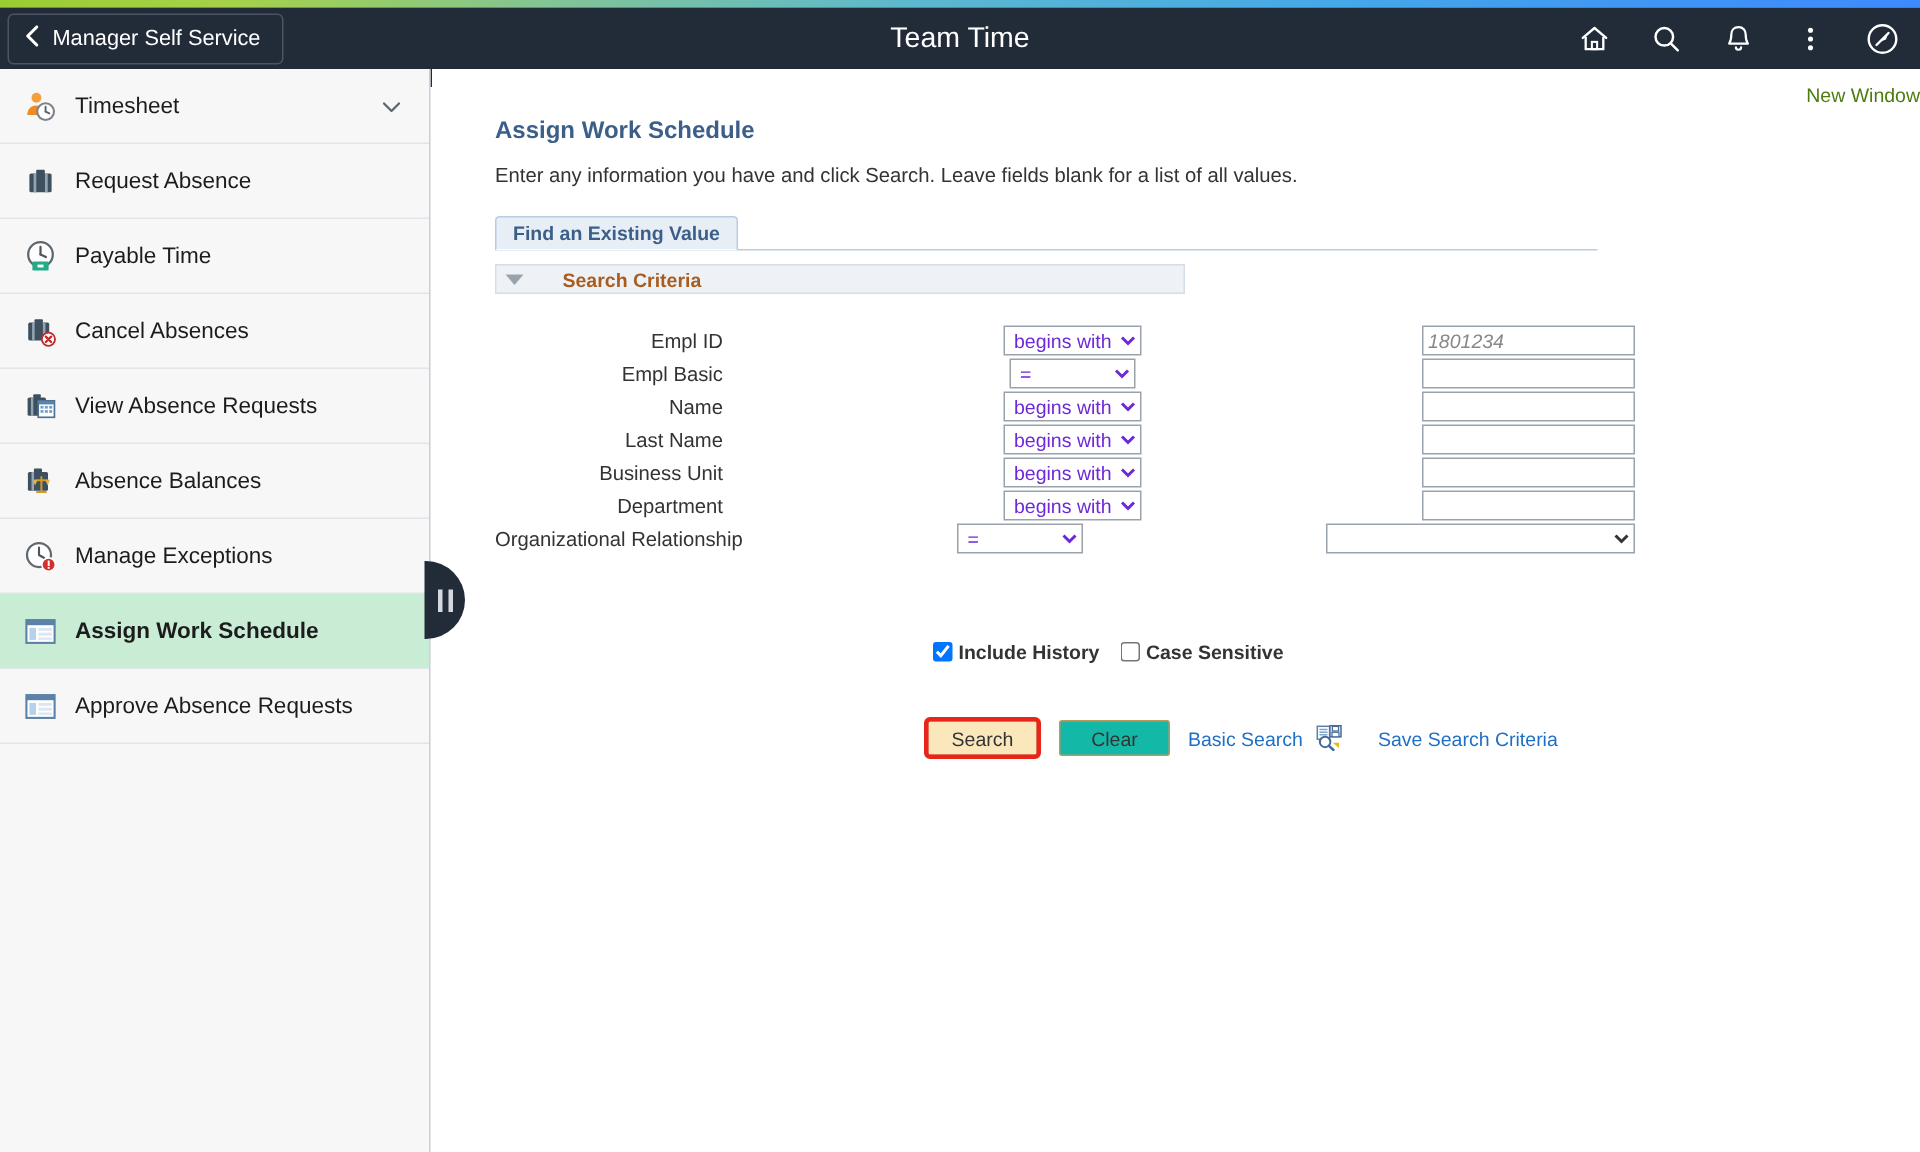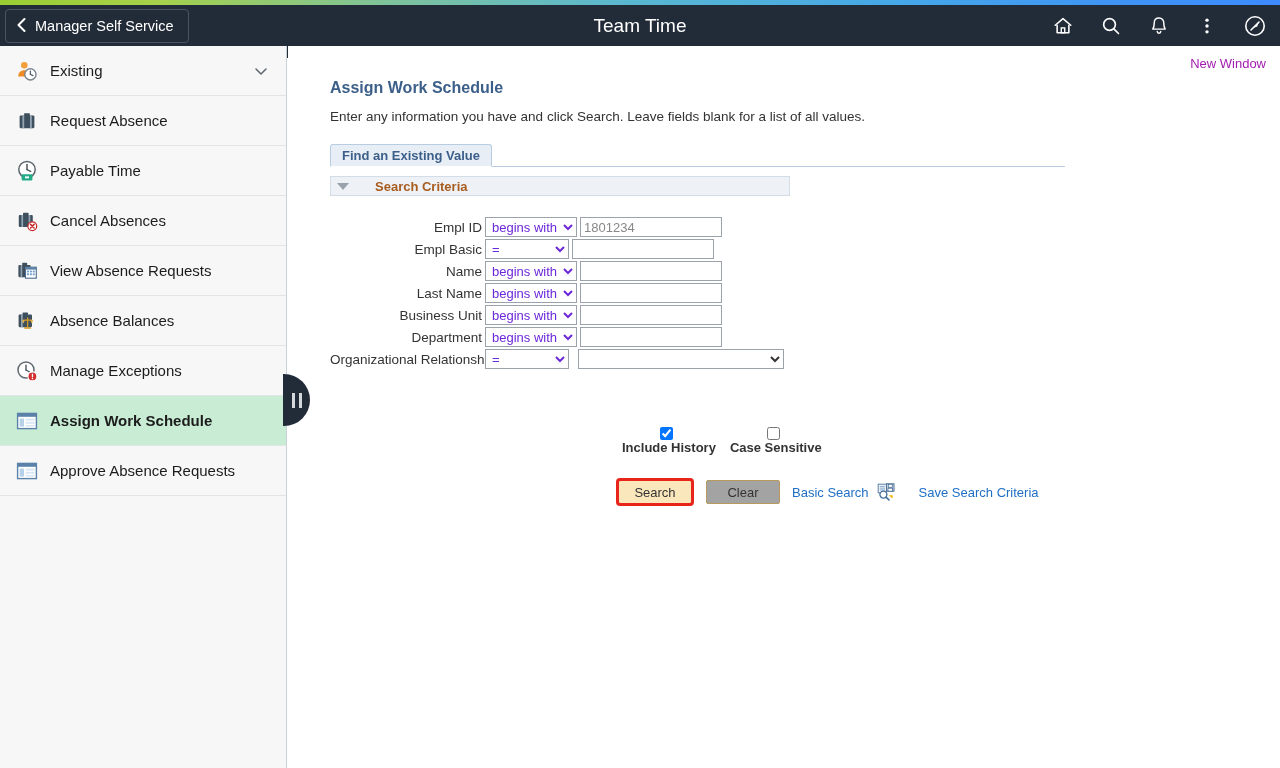--- a/index.html
+++ b/index.html
@@ -124,23 +124,23 @@
     background: #d5d8dd;
   }
 
   
   #main {
     position: absolute; top: 46px; left: 288px;
     width: 992px; height: 722px;
     background: #ffffff;
   }
   #new-window-link {
-    position: absolute; right: 14px; top: 10px;
-    font-size: 13px;
-    color: #a21caf;
+    position: absolute; right: 0; top: 10px;
+    font-size: 13px;
+    color: #4d7c0f;
     cursor: pointer;
   }
   #page-heading {
     position: absolute; left: 42px; top: 33px;
     font-size: 16px;
     font-weight: bold;
     color: #3c5f8a;
   }
   #page-instructions {
     position: absolute; left: 42px; top: 63px;
@@ -196,20 +196,21 @@
   
   #search-form {
     position: absolute; left: 42px; top: 170px;
     width: 760px;
   }
   .frow {
     display: flex;
     align-items: center;
     height: 22px;
     margin-bottom: 0px;
+    justify-content: space-between;
   }
   .flabel {
     width: 155px;
     text-align: right;
     padding-right: 3px;
     font-size: 13.5px;
     color: #333333;
     white-space: nowrap;
   }
   select.fop {
@@ -228,21 +229,21 @@
     height: 20px;
     font-size: 13px;
     font-family: "Liberation Sans", sans-serif;
     color: #888888;
     border: 1px solid #9aa3ab;
     background: #ffffff;
     padding: 0 3px;
     border-radius: 0;
     margin-left: 3px;
   }
-  input.fval.wide { width: 142px; }
+  input.fval.wide { width: 142px; font-style: italic; }
   select.fsel-org {
     margin-left: 9px;
     width: 206px;
     height: 20px;
     font-size: 13px;
     font-family: "Liberation Sans", sans-serif;
     color: #333333;
     border: 1px solid #9aa3ab;
     background: #ffffff;
     border-radius: 0;
@@ -250,21 +251,20 @@
 
   
   #checkbox-row {
     position: absolute; left: 334px; top: 381px;
     display: flex; align-items: center;
   }
   #checkbox-row .cbwrap {
     display: flex; align-items: center;
     margin-right: 14px;
     cursor: pointer;
-    flex-direction: column;
   }
   #checkbox-row input[type=checkbox] {
     width: 13px; height: 13px;
     margin: 0 4px 0 0;
     cursor: pointer;
   }
   #checkbox-row .cblabel {
     font-size: 13px;
     font-weight: bold;
     color: #333333;
@@ -284,21 +284,21 @@
     font-family: "Liberation Sans", sans-serif;
     color: #333333;
     cursor: pointer;
     outline: 3px solid #e8241b;
     outline-offset: -1px;
     text-align: center;
   }
   #clear-button {
     width: 74px; height: 24px;
     margin-left: 14px;
-    background: #a3a3a3;
+    background: #14b8a6;
     border: 1px solid #b99a5e;
     border-radius: 2px;
     font-size: 13px;
     font-family: "Liberation Sans", sans-serif;
     color: #333333;
     cursor: pointer;
   }
   #basic-search-link {
     margin-left: 12px;
     font-size: 13px;
@@ -378,21 +378,21 @@
       <div class="nav-item">
         <span class="nav-icon">
           <svg width="24" height="24" viewBox="0 0 24 24">
             <circle cx="9.3" cy="6.2" r="3.3" fill="#f2a03c"></circle>
             <path d="M3.2 17.6 C3.2 13.4 6 11.3 9.3 11.3 C12.6 11.3 15.4 13.4 15.4 17.6 Z" fill="#ef8b22"></path>
             <circle cx="15.4" cy="15.4" r="5.6" fill="#ffffff" stroke="#7b848c" stroke-width="1.4"></circle>
             <line x1="15.4" y1="15.4" x2="15.4" y2="12.2" stroke="#5d666e" stroke-width="1.3" stroke-linecap="round"></line>
             <line x1="15.4" y1="15.4" x2="17.9" y2="16.6" stroke="#5d666e" stroke-width="1.3" stroke-linecap="round"></line>
           </svg>
         </span>
-        <span class="nav-label">Existing</span>
+        <span class="nav-label">Timesheet</span>
         <span class="nav-chevron"><svg width="14" height="14" viewBox="0 0 14 14">
             <polyline points="2,5 7,10 12,5" fill="none" stroke="#5d666e" stroke-width="1.5" stroke-linecap="round" stroke-linejoin="round"></polyline>
           </svg></span>
       </div>
       <div class="nav-item">
         <span class="nav-icon">
           <svg width="24" height="24" viewBox="0 0 24 24">
             <rect x="4.6" y="6.6" width="14.8" height="12.6" rx="1.1" fill="#3e4f5e"></rect>
             <rect x="9.1" y="4.2" width="5.8" height="2.8" rx="0.7" fill="#3e4f5e"></rect>
             <rect x="7.4" y="6.6" width="1.8" height="12.6" fill="#93a4b3"></rect>

